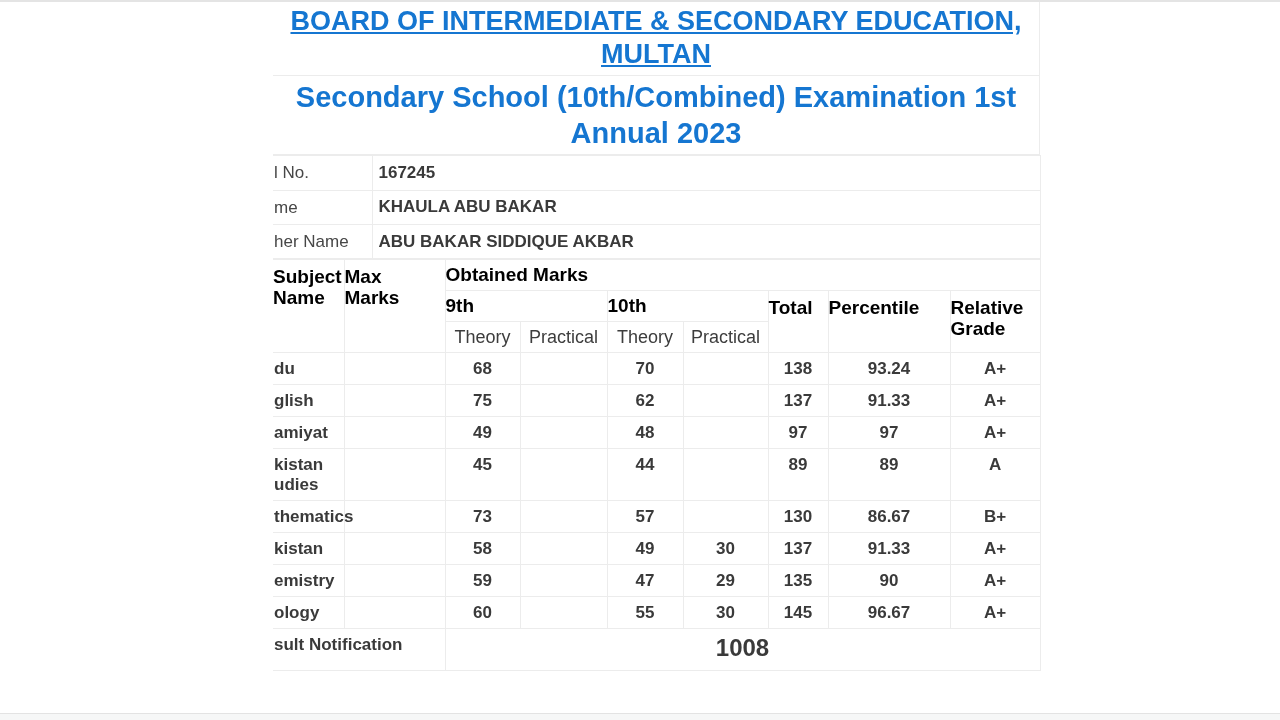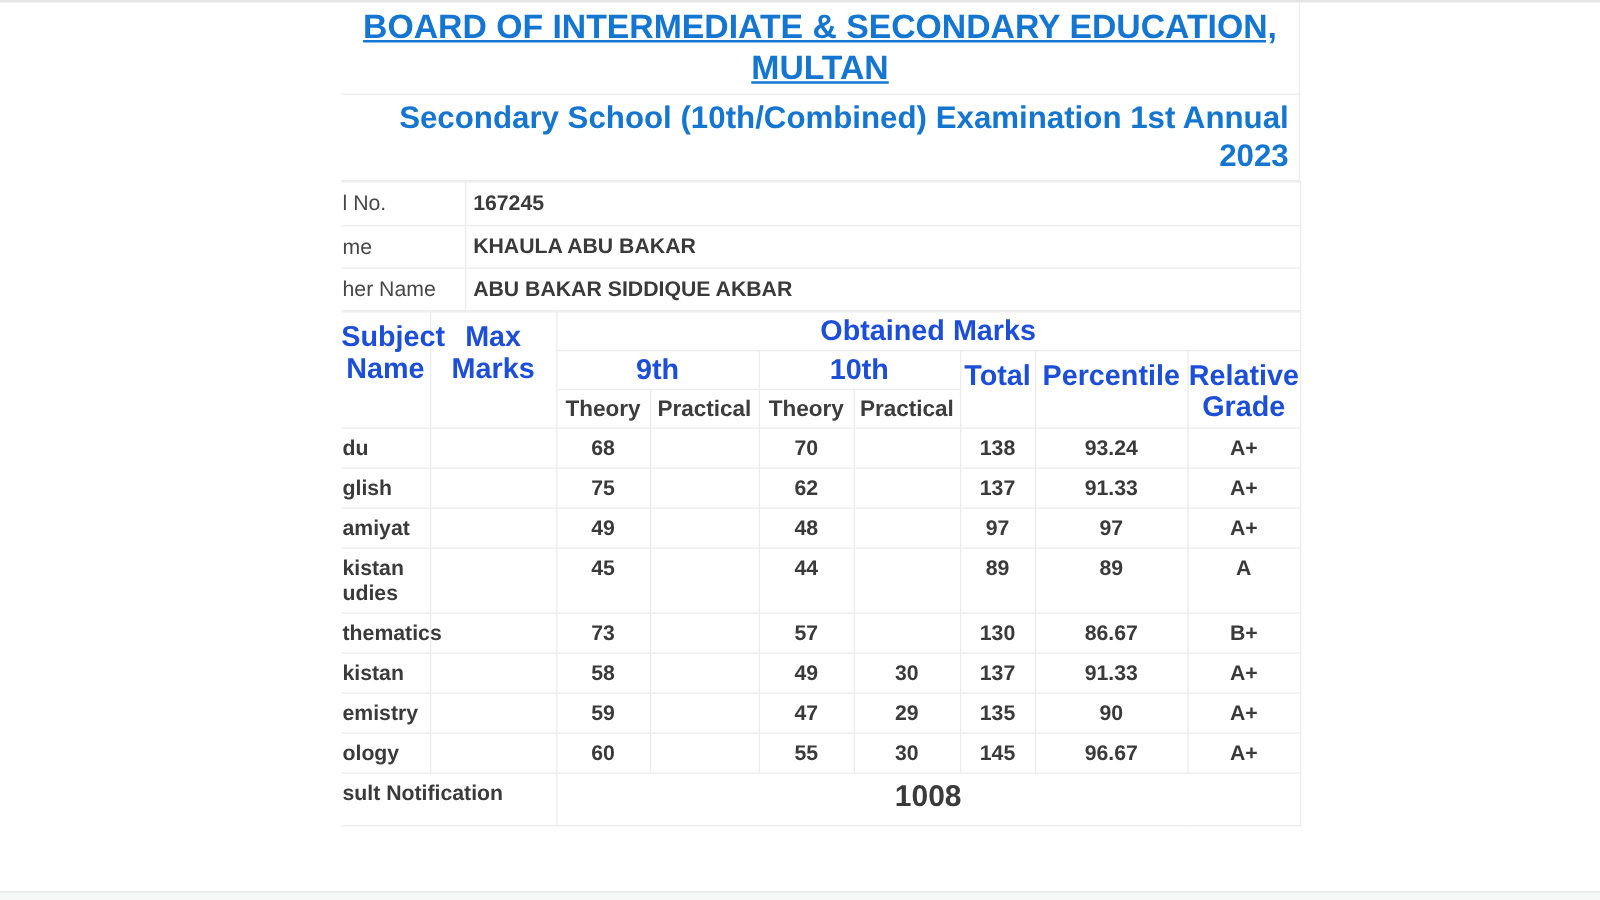--- a/index.html
+++ b/index.html
@@ -32,41 +32,41 @@
   
   .board-title {
     color: #1576d1; font-size: 27px; font-weight: bold;
     text-align: center; line-height: 1.22; padding: 3px 8px 4px 8px; text-decoration: underline;
   }
   .subtitle {
     color: #3080c8; font-size: 19px; text-align: center;
     height: 31px; vertical-align: middle;
   }
   .exam-title {
-    color: #1576d1; font-size: 25px; font-weight: bold;
-    text-align: right; line-height: 1.25; padding: 3px 8px;
+    color: #1576d1; font-size: 29px; font-weight: bold;
+    text-align: center; line-height: 1.25; padding: 3px 8px;
   }
 
   
   .t-info td { font-size: 17px; vertical-align: middle; }
   .t-info .lbl {
     color: #474747; padding: 6px 2px 6px 1px;
     white-space: pre-line; line-height: 1.25; margin-left: 36px;
   }
   .t-info .val { font-weight: bold; padding: 6px 6px; }
   .t-info tr { height: 31px; }
   .t-info tr.tall { height: 47px; }
 
   
   .t-marks th.blue {
-    color: #1d4ed8; font-size: 23px; font-weight: bold;
-    text-align: center; line-height: 1.1; white-space: pre-line;
+    color: #000000; font-size: 19px; font-weight: bold;
+    text-align: left; line-height: 1.1; white-space: pre-line;
   }
   .t-marks th.sub {
-    color: #3d3d3d; font-size: 18px; text-align: center; height: 30px; font-weight: bold;
+    color: #3d3d3d; font-size: 18px; text-align: center; height: 30px;
   }
   .t-marks th.vtop { vertical-align: top; padding-top: 7px; }
   .t-marks tr.hrow { height: 31px; }
   .t-marks td {
     font-size: 17px; font-weight: bold; color: #3a3a3a;
     vertical-align: top; padding-top: 6px; padding-bottom: 5px;
     line-height: 20px;
   }
   .t-marks td.num { text-align: center; }
   .t-marks td.subj { padding-left: 1px; white-space: pre-line; }

